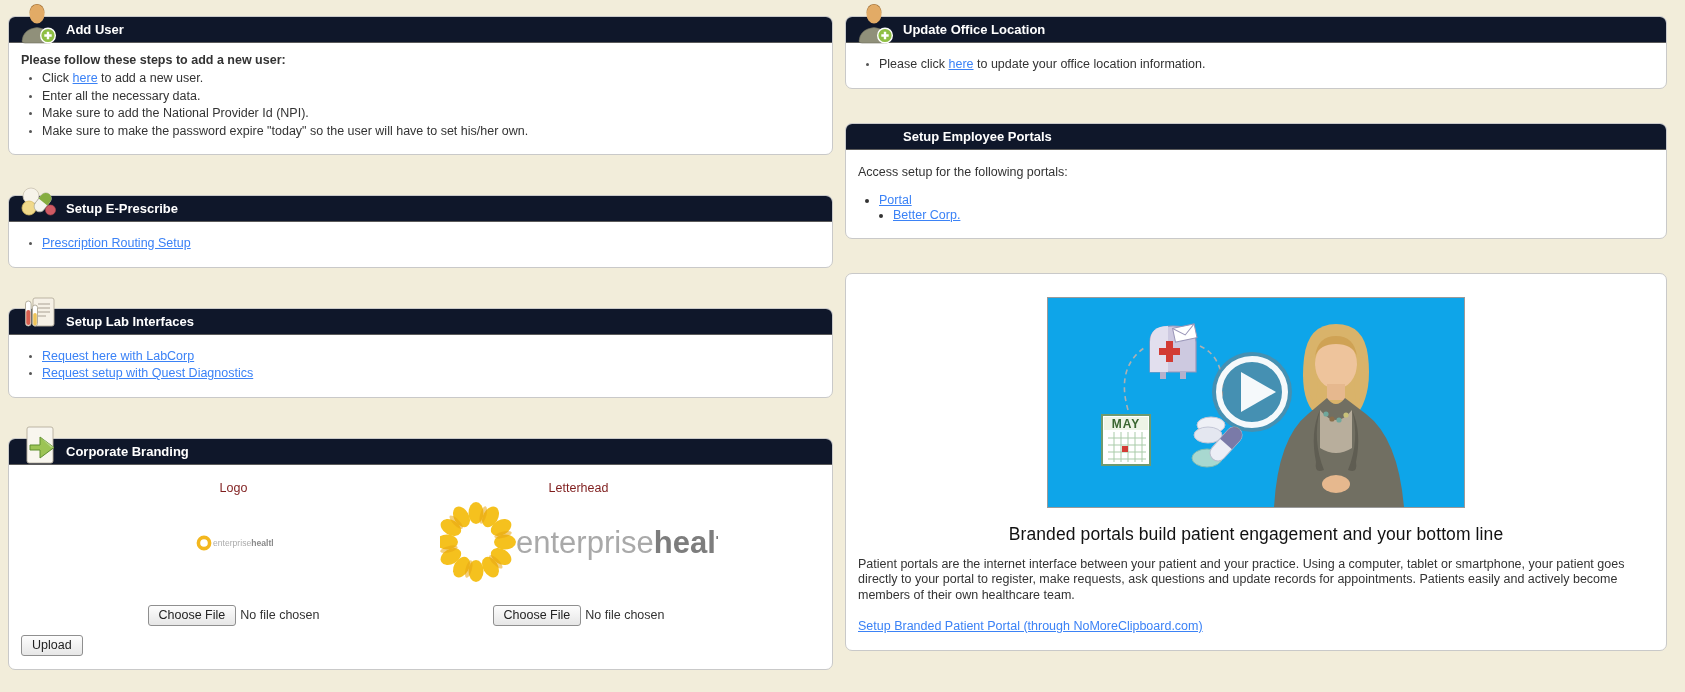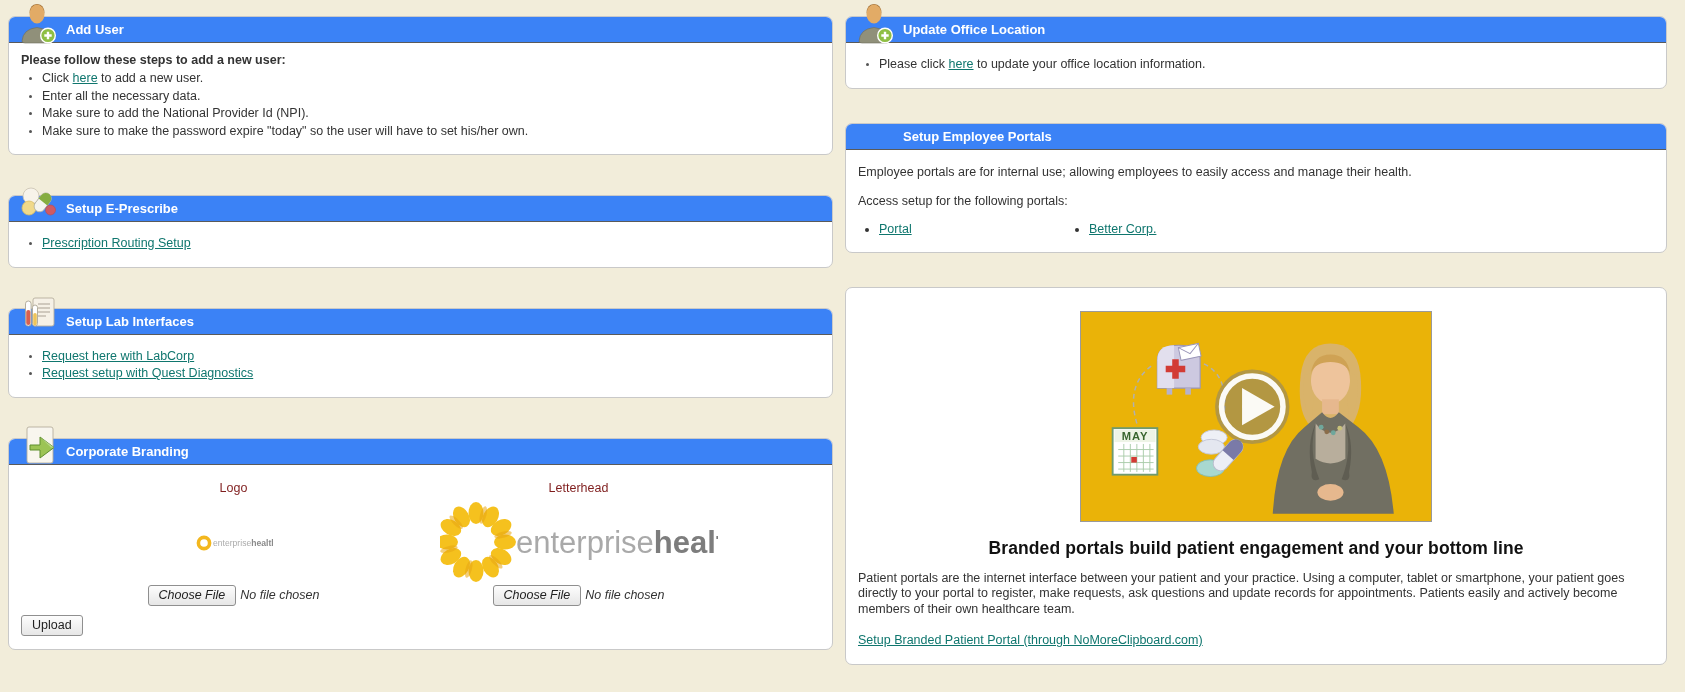--- a/index.html
+++ b/index.html
@@ -14,65 +14,65 @@
   .page { display:flex; gap:12px; padding:2px 8px; }
   .col-left { width:825px; }
   .col-right { width:822px; }
 
   .panel { background:#fff; border:1px solid #c9c9c9; border-radius:7px; margin-top:14px; }
   .col-left .panel { margin-bottom:40px; }
   .col-right .panel { margin-bottom:34px; }
 
   .panel-header {
     position:relative; height:26px;
-    background:#3b82f6; border-bottom:1px solid #5a5a5a;
+    background:#0f172a; border-bottom:1px solid #5a5a5a;
     border-radius:6px 6px 0 0;
     color:#fff; font-weight:bold; font-size:13px;
     display:flex; align-items:center; padding-left:57px;
   }
   .hdr-icon { position:absolute; left:10px; top:-15px; width:40px; height:42px; }
   .hdr-icon svg { display:block; width:100%; height:100%; }
 
   .panel-body { padding:10px 12px 13px; }
 
   p { margin:0; }
   .bold { font-weight:bold; }
   ul.bullets { margin:4px 0 1px 7px; padding-left:14px; list-style:disc; }
   ul.bullets li { margin:2.5px 0; line-height:15px; }
   ul.bullets li::marker { color:#555; font-size:10px; }
-  a.lnk { color:#0f766e; text-decoration:underline; cursor:pointer; }
+  a.lnk { color:#3b82f6; text-decoration:underline; cursor:pointer; }
 
   
   .brand-cols { display:flex; width:690px; margin:2px 0 0 40px; }
   .brand-col { flex:1; text-align:center; }
   .col-label { margin-top:4px; color:#7f1d1d; }
   .logo-box { height:84px; display:flex; align-items:center; justify-content:center; margin-top:6px; }
-  .file-row { display:flex; align-items:center; justify-content:center; gap:4px; margin-top:0;font-style:italic; }
+  .file-row { display:flex; align-items:center; justify-content:center; gap:4px; margin-top:20px; }
   .btn {
     display:inline-block; background:linear-gradient(#fdfdfd,#e6e6e6);
     border:1px solid #8f8f8f; border-radius:3px;
     padding:2px 10px 3px; font-size:12.5px; color:#222; cursor:pointer;
   }
   .upload-row { text-align:left; margin-top:9px; }
 
   
   .portal-para { margin:5px 0 0; line-height:15px; }
   .portal-para + .portal-para { margin-top:14px; }
-  ul.portal-list { display:flex; margin:13px 0 2px 7px; padding-left:14px; list-style:disc; }
+  ul.portal-list { display:flex; margin:13px 0 2px 7px; padding-left:14px; list-style:disc;flex-direction:column; }
   ul.portal-list li { line-height:15px; }
   ul.portal-list li:first-child { width:196px; }
   ul.portal-list li + li { list-style:disc; margin-left:14px; }
 
   
   .video-frame {
-    width:352px; height:211px; margin:13px auto 6px;
-    border:1px solid #9a9a9a; background:#eab308; position:relative;
+    width:418px; height:211px; margin:13px auto 6px;
+    border:1px solid #9a9a9a; background:#0ea5e9; position:relative;
   }
   .video-frame svg { display:block; width:100%; height:100%; }
-  .headline { text-align:center; font-size:17.5px; font-weight:bold; color:#111; margin:16px 0 12px; letter-spacing:.1px; }
+  .headline { text-align:center; font-size:17.5px; font-weight:normal; color:#111; margin:16px 0 12px; letter-spacing:.1px; }
   .pp-body { line-height:15.5px; margin-bottom:14px; }
   .pp-link { display:inline-block; margin:2px 0 4px; }
 </style>
 </head>
 <body>
 
 <div class="page">
 
   <div class="col-left">
 
@@ -235,21 +235,20 @@
           <li><span>Please click </span><a class="lnk">here</a><span> to update your office location information.</span></li>
         </ul>
       </div>
     </section>
 
     <section class="panel">
       <header class="panel-header">
         <span>Setup Employee Portals</span>
       </header>
       <div class="panel-body">
-        <p class="portal-para">Employee portals are for internal use; allowing employees to easily access and manage their health.</p>
         <p class="portal-para">Access setup for the following portals:</p>
         <ul class="portal-list">
           <li><a class="lnk">Portal</a></li>
           <li><a class="lnk">Better Corp.</a></li>
         </ul>
       </div>
     </section>
 
     <section class="panel">
       <div class="panel-body">

